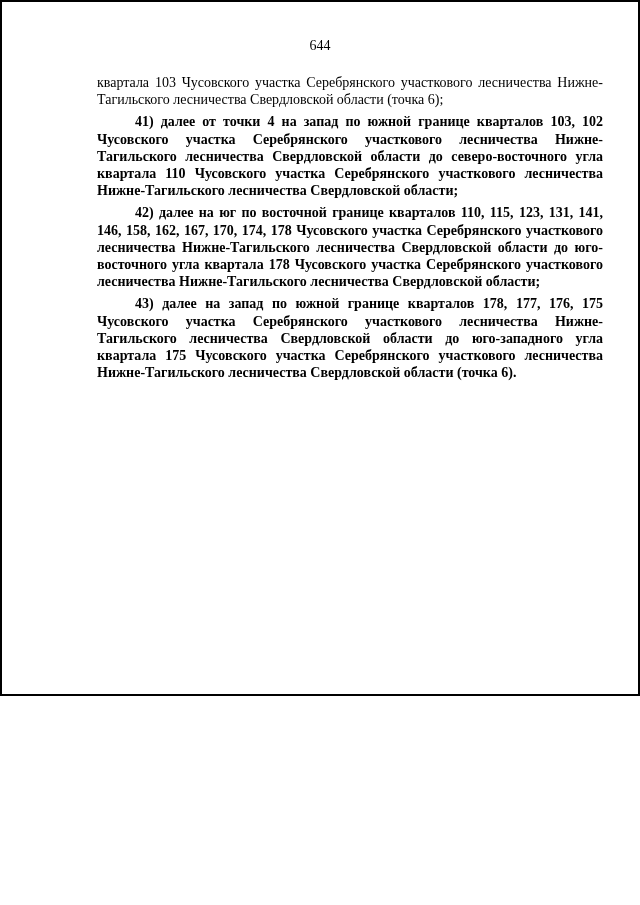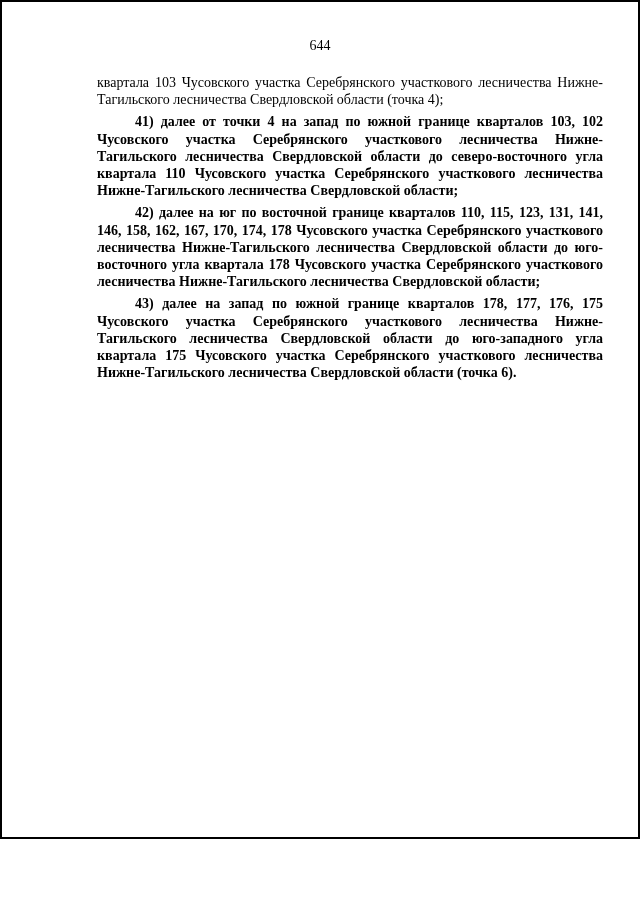--- a/index.html
+++ b/index.html
@@ -3,21 +3,21 @@
 <meta charset="utf-8">
 <style>
   html, body {
     margin: 0;
     padding: 0;
     background: #ffffff;
   }
   .page {
     position: relative;
     width: 640px;
-    height: 839px;
+    height: 696px;
     box-sizing: border-box;
     background: #ffffff;
     border: 2px solid #000000;
     font-family: "Liberation Serif", "DejaVu Serif", serif;
     color: #000000;
     overflow: hidden;
   }
   .page-number {
     position: absolute;
     top: 36px;
@@ -48,18 +48,18 @@
     text-indent: 0;
   }
 </style>
 </head>
 <body>
 
 <div class="page">
   <div class="page-number">644</div>
 
   <div class="text-block">
-    <p class="no-indent">квартала 103 Чусовского участка Серебрянского участкового лесничества Нижне-Тагильского лесничества Свердловской области (точка 4);</p>
+    <p class="no-indent">квартала 103 Чусовского участка Серебрянского участкового лесничества Нижне-Тагильского лесничества Свердловской области (точка 6);</p>
     <p class="indent">41) далее от точки 4 на запад по южной границе кварталов 103, 102 Чусовского участка Серебрянского участкового лесничества Нижне-Тагильского лесничества Свердловской области до северо-восточного угла квартала 110 Чусовского участка Серебрянского участкового лесничества Нижне-Тагильского лесничества Свердловской области;</p>
     <p class="indent">42) далее на юг по восточной границе кварталов 110, 115, 123, 131, 141, 146, 158, 162, 167, 170, 174, 178 Чусовского участка Серебрянского участкового лесничества Нижне-Тагильского лесничества Свердловской области до юго-восточного угла квартала 178 Чусовского участка Серебрянского участкового лесничества Нижне-Тагильского лесничества Свердловской области;</p>
     <p class="indent">43) далее на запад по южной границе кварталов 178, 177, 176, 175 Чусовского участка Серебрянского участкового лесничества Нижне-Тагильского лесничества Свердловской области до юго-западного угла квартала 175 Чусовского участка Серебрянского участкового лесничества Нижне-Тагильского лесничества Свердловской области (точка 6).</p>
   </div>
 </div>
 
 </body></html>

